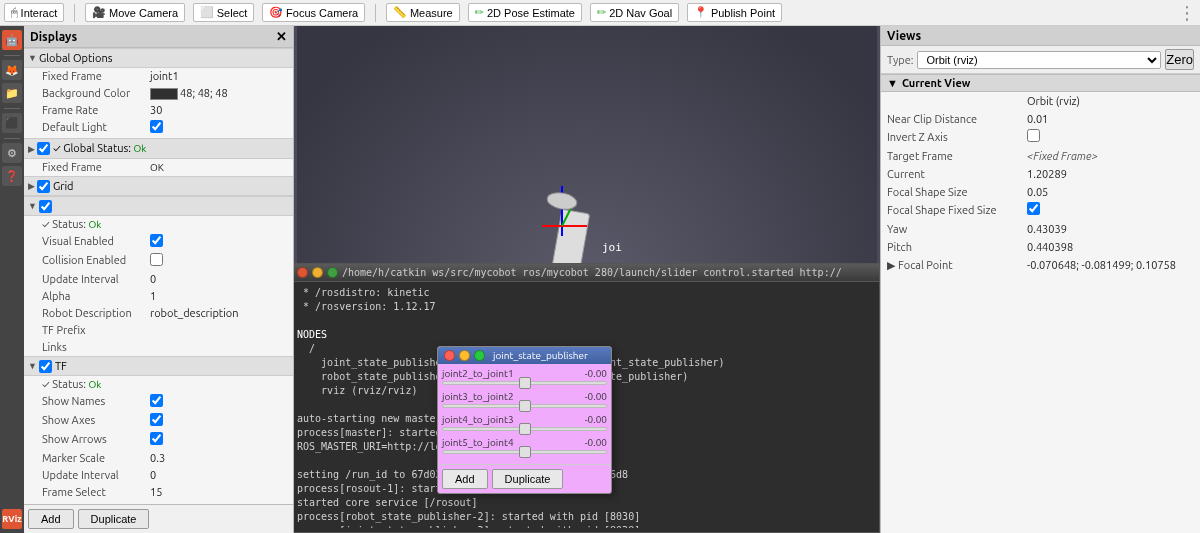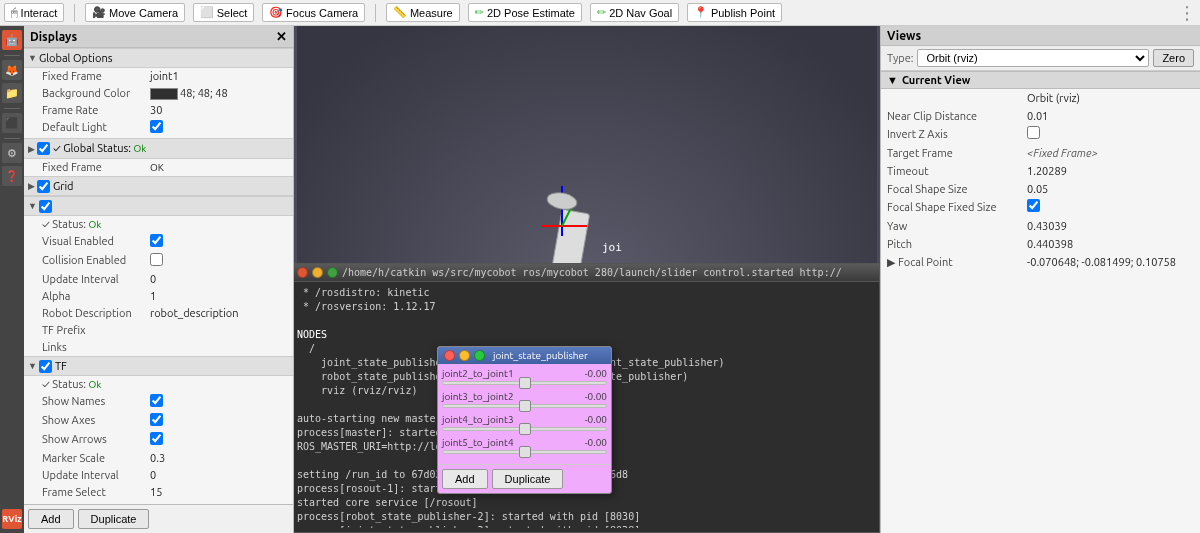--- a/index.html
+++ b/index.html
@@ -139,26 +139,26 @@
     .views-type-label { color: #555; }
     .views-type-select {
       flex: 1;
       padding: 1px 4px;
       border: 1px solid #aaa;
       background: #fff;
       font-size: 11px;
       border-radius: 2px;
     }
     .views-zero-btn {
-      padding: 2px 8px;
+      padding: 2px 0;
       border: 1px solid #999;
       background: #e0e0e0;
       border-radius: 2px;
       cursor: pointer;
-      font-size: 11px;
+      font-size: 13px;
     }
     #views-content { flex: 1; overflow-y: auto; }
     .view-section-header {
       background: #d8d8d8;
       padding: 2px 6px;
       font-weight: bold;
       font-size: 11px;
       display: flex;
       align-items: center;
       border-bottom: 1px solid #bbb;
@@ -637,21 +637,21 @@
       </div>
       <div class="view-prop-row">
         <span class="view-prop-name">Invert Z Axis</span>
         <span class="view-prop-val"><input type="checkbox" class="tree-checkbox" style=""></span>
       </div>
       <div class="view-prop-row">
         <span class="view-prop-name">Target Frame</span>
         <span class="view-prop-val italic-val">&lt;Fixed Frame&gt;</span>
       </div>
       <div class="view-prop-row">
-        <span class="view-prop-name">Timeout</span>
+        <span class="view-prop-name">Current</span>
         <span class="view-prop-val">1.20289</span>
       </div>
       <div class="view-prop-row">
         <span class="view-prop-name">Focal Shape Size</span>
         <span class="view-prop-val">0.05</span>
       </div>
       <div class="view-prop-row">
         <span class="view-prop-name">Focal Shape Fixed Size</span>
         <span class="view-prop-val"><input type="checkbox" checked="" class="tree-checkbox" style=""></span>
       </div>

